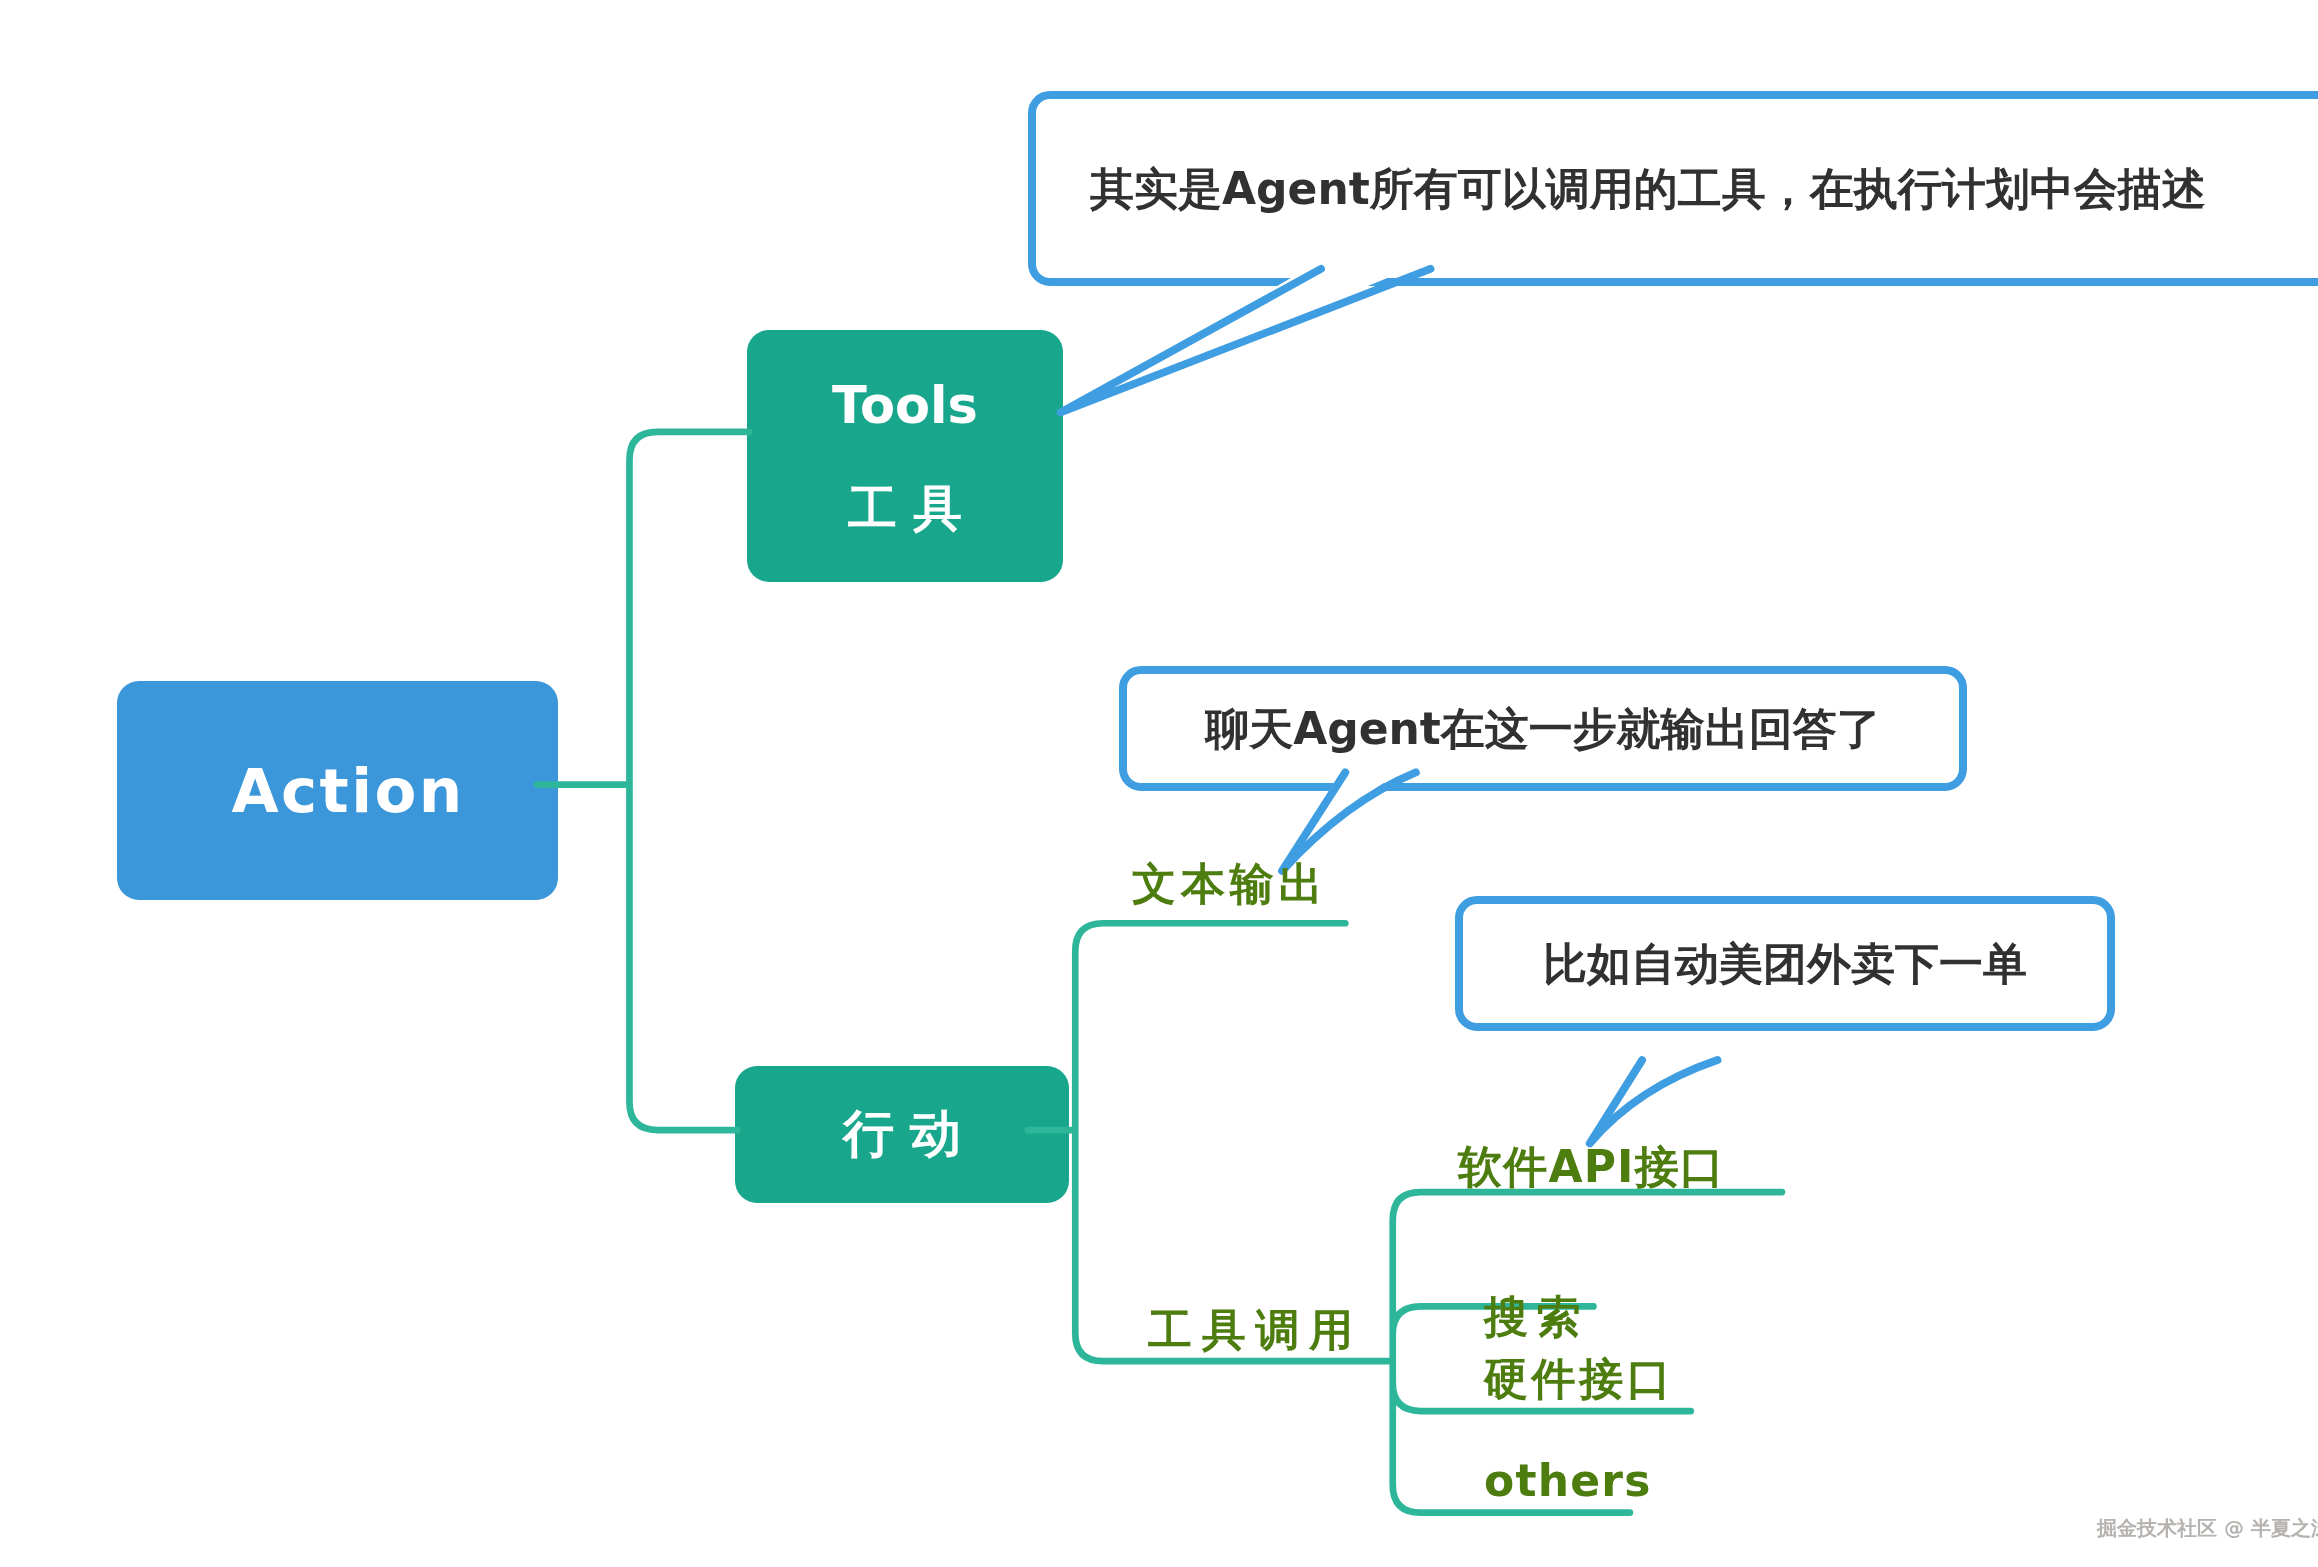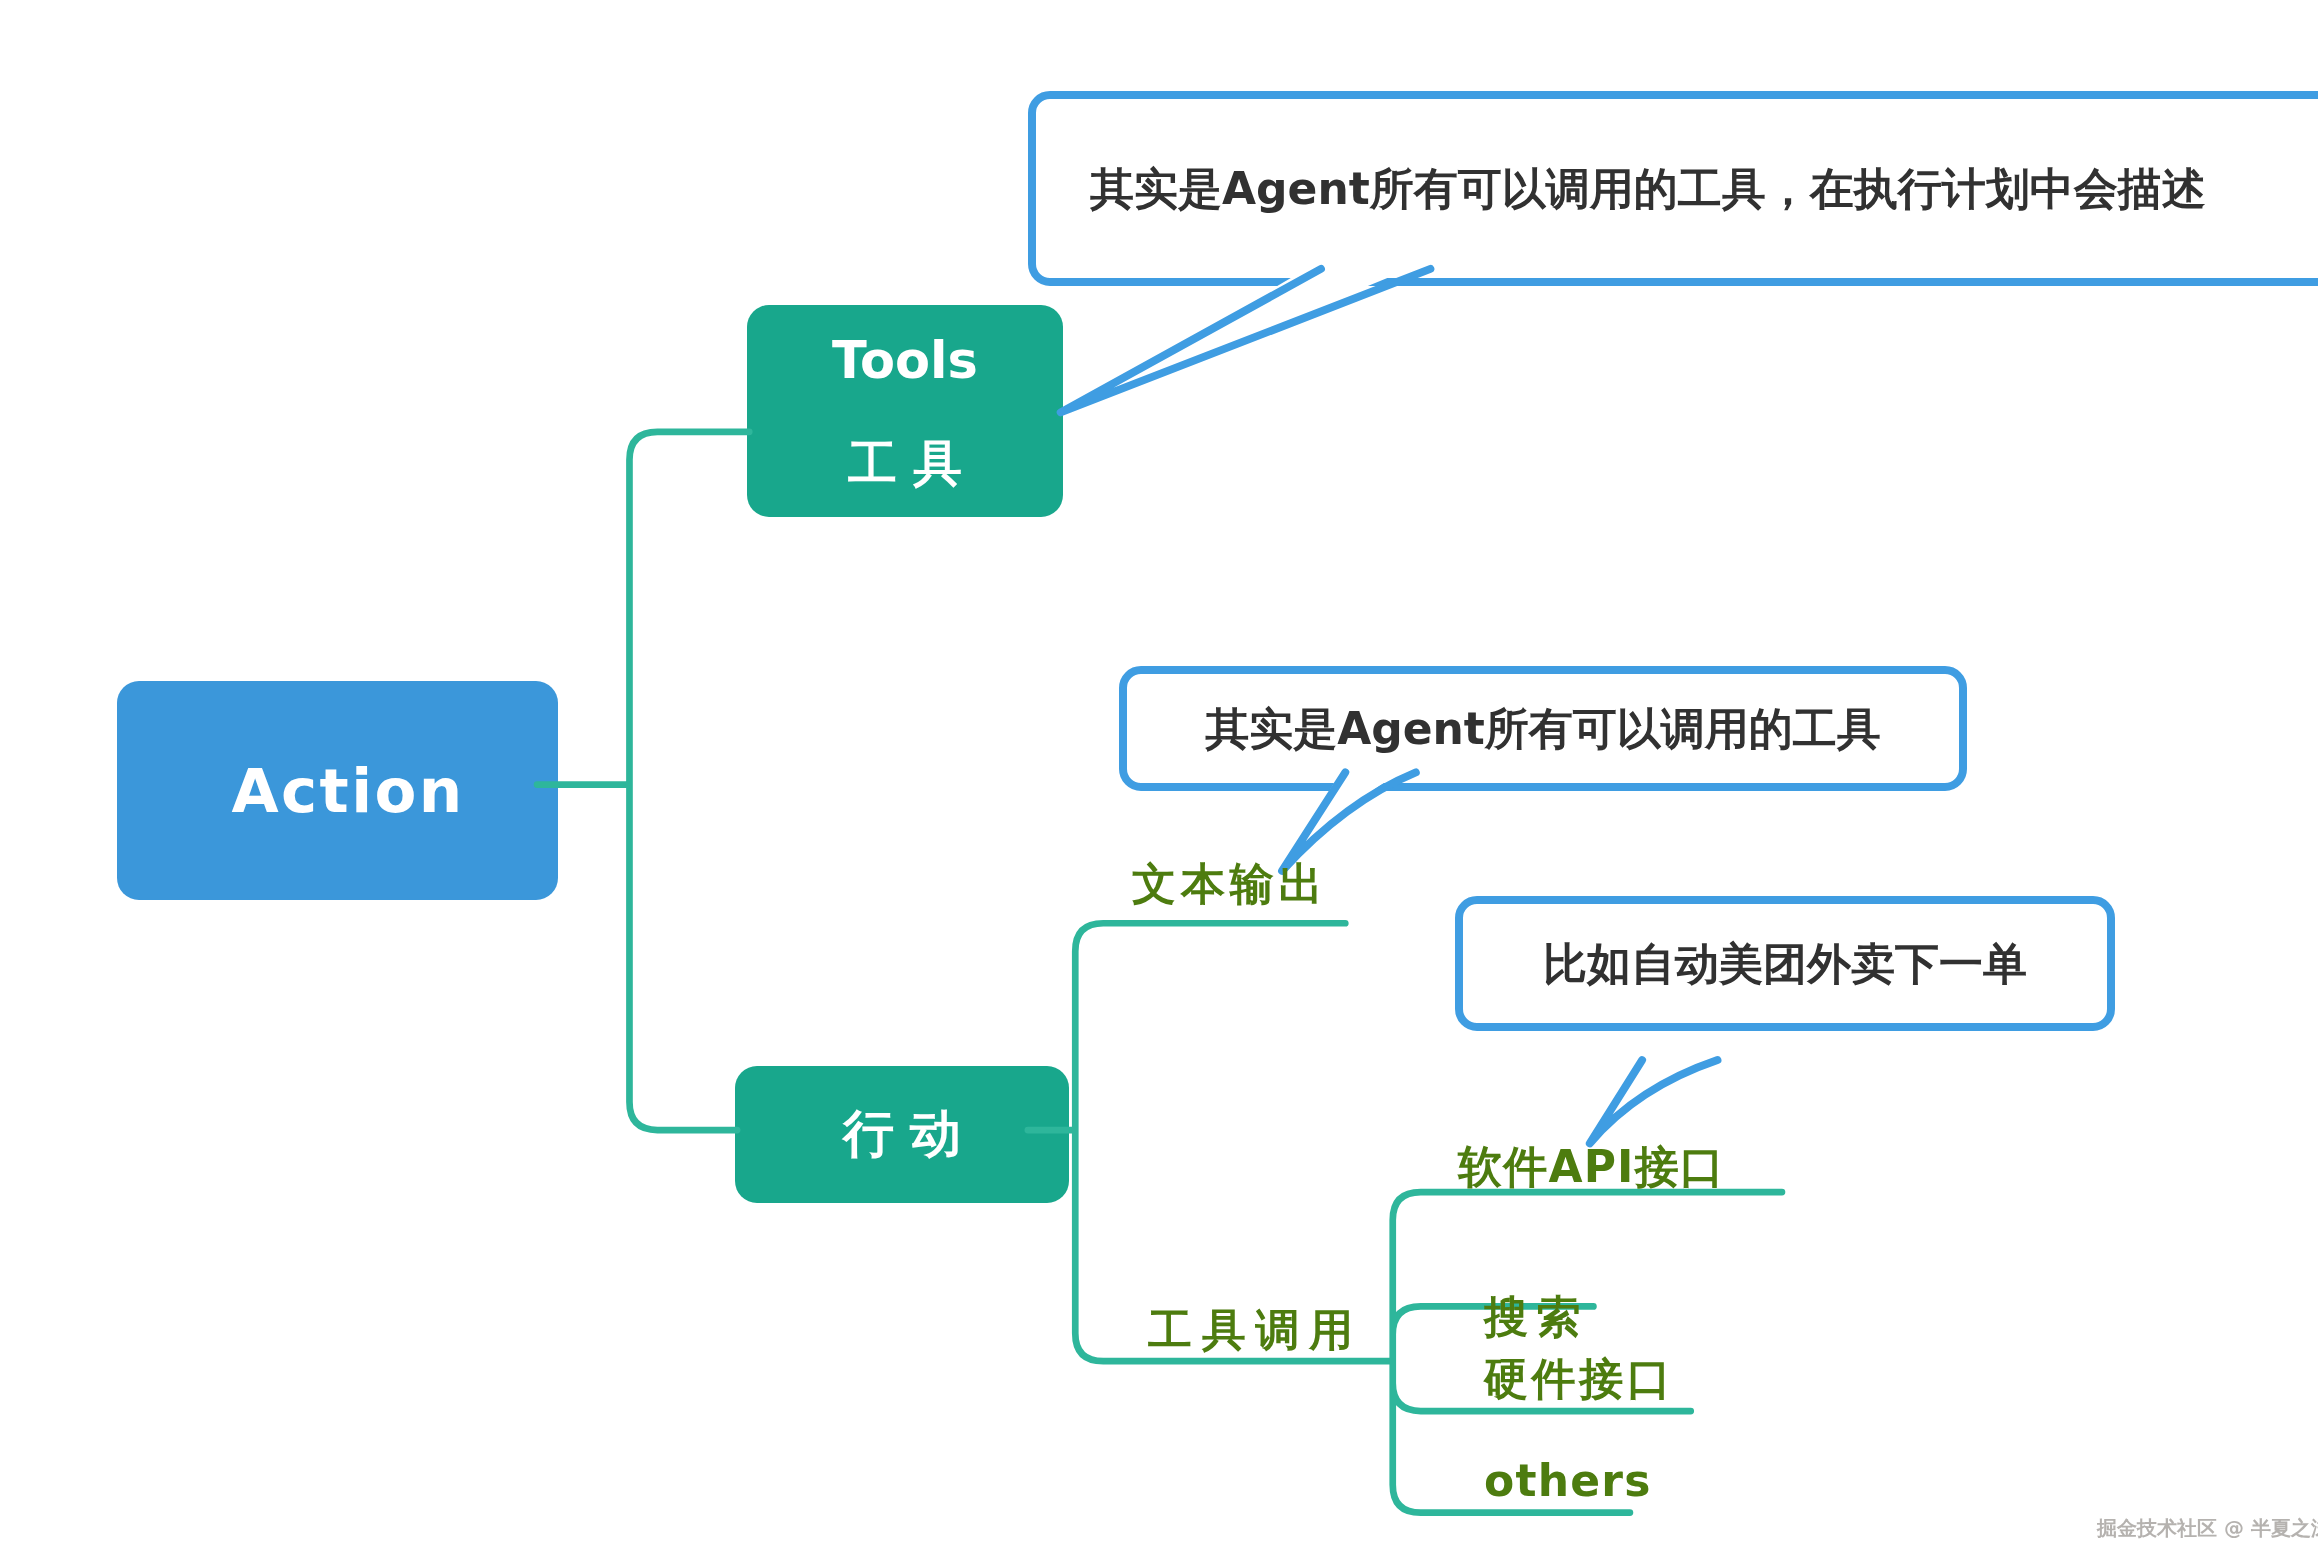--- a/index.html
+++ b/index.html
@@ -8,21 +8,21 @@
     font-family:"DejaVu Sans","Liberation Sans",sans-serif;
   }
   
   .node{
     position:absolute;display:flex;flex-direction:column;align-items:center;justify-content:center;
     color:#ffffff;font-weight:700;text-align:center;border-radius:22px;z-index:2;
   }
   .node-blue{background:#3b97da;padding-left:21px;}
   .node-teal{background:#18a78c;}
   .node-action{left:117px;top:681px;width:420px;height:219px;font-size:61px;letter-spacing:2.4px;}
-  .node-tools{left:747px;top:305px;width:316px;height:212px;font-size:51px;line-height:1.55;gap:26px;}
+  .node-tools{left:747px;top:330px;width:316px;height:252px;font-size:51px;line-height:1.55;gap:26px;}
   .node-tools .zh{font-size:49px;letter-spacing:16px;text-indent:16px;}
   .node-act{left:735px;top:1066px;width:334px;height:137px;font-size:51px;letter-spacing:16px;text-indent:16px;}
   
   .leaf{
     position:absolute;color:#4d7c0f;font-weight:700;font-size:44px;z-index:4;white-space:nowrap;
   }
   
   .callout{
     position:absolute;background:#ffffff;border:8px solid #3f9de2;border-radius:22px;
     display:flex;flex-direction:column;justify-content:center;z-index:1;
@@ -46,21 +46,21 @@
 </head>
 <body>
 
 <div id="canvas">
 
   <div class="callout callout-tools">
     <div class="line">其实是Agent所有可以调用的工具，在执行计划中会描述</div>
   </div>
 
   <div class="callout callout-textout">
-    <div class="line">其实是Agent所有可以调用的工具</div>
+    <div class="line">聊天Agent在这一步就输出回答了</div>
   </div>
 
   <div class="callout callout-toolcall">
     <div class="line">比如自动美团外卖下一单</div>
   </div>
 
   <div class="node node-blue node-action">
     <span>Action</span>
   </div>
 

